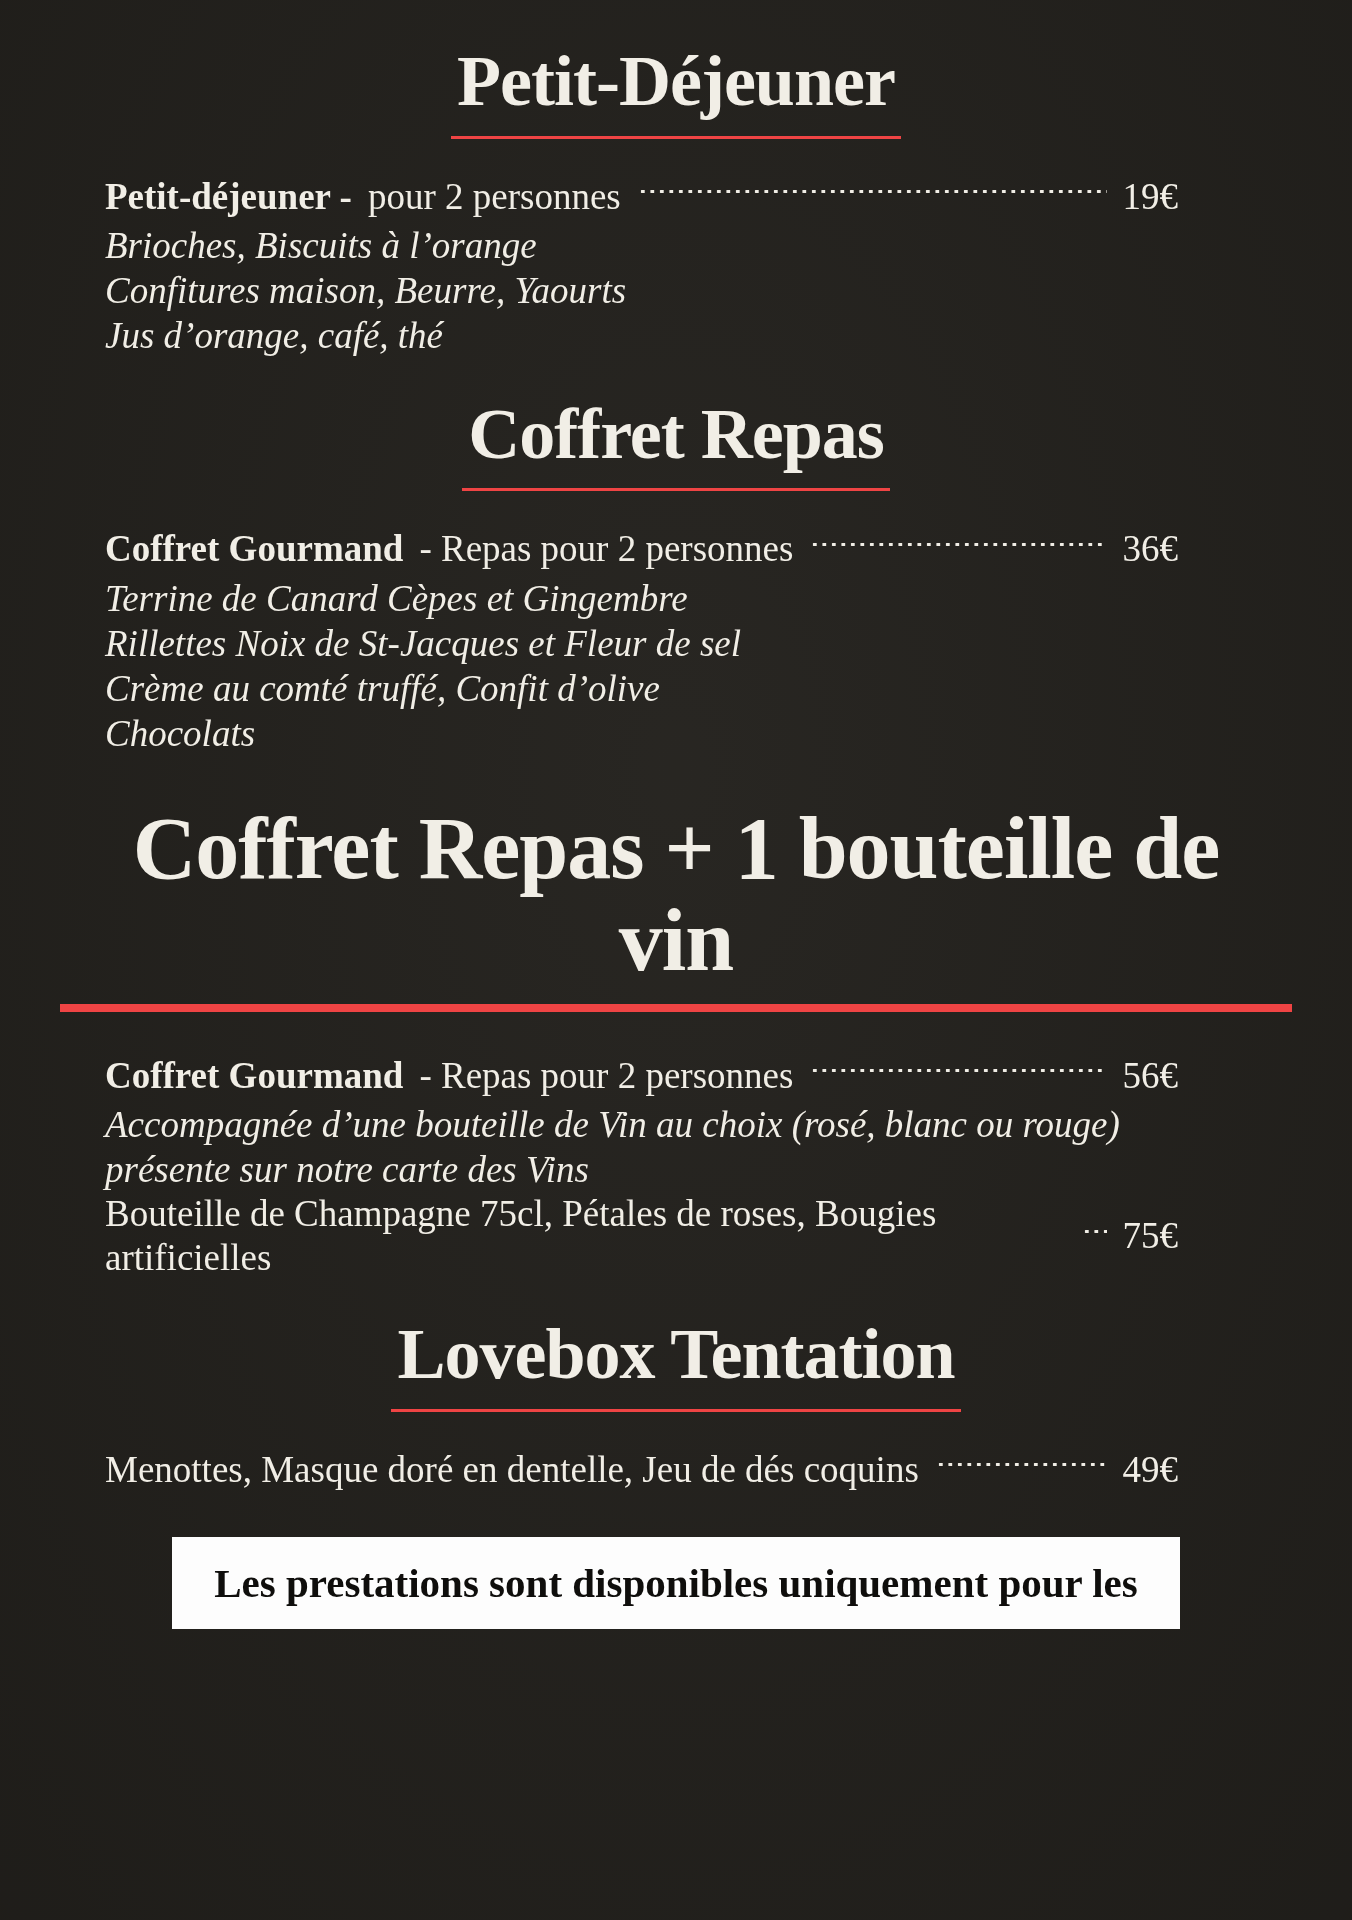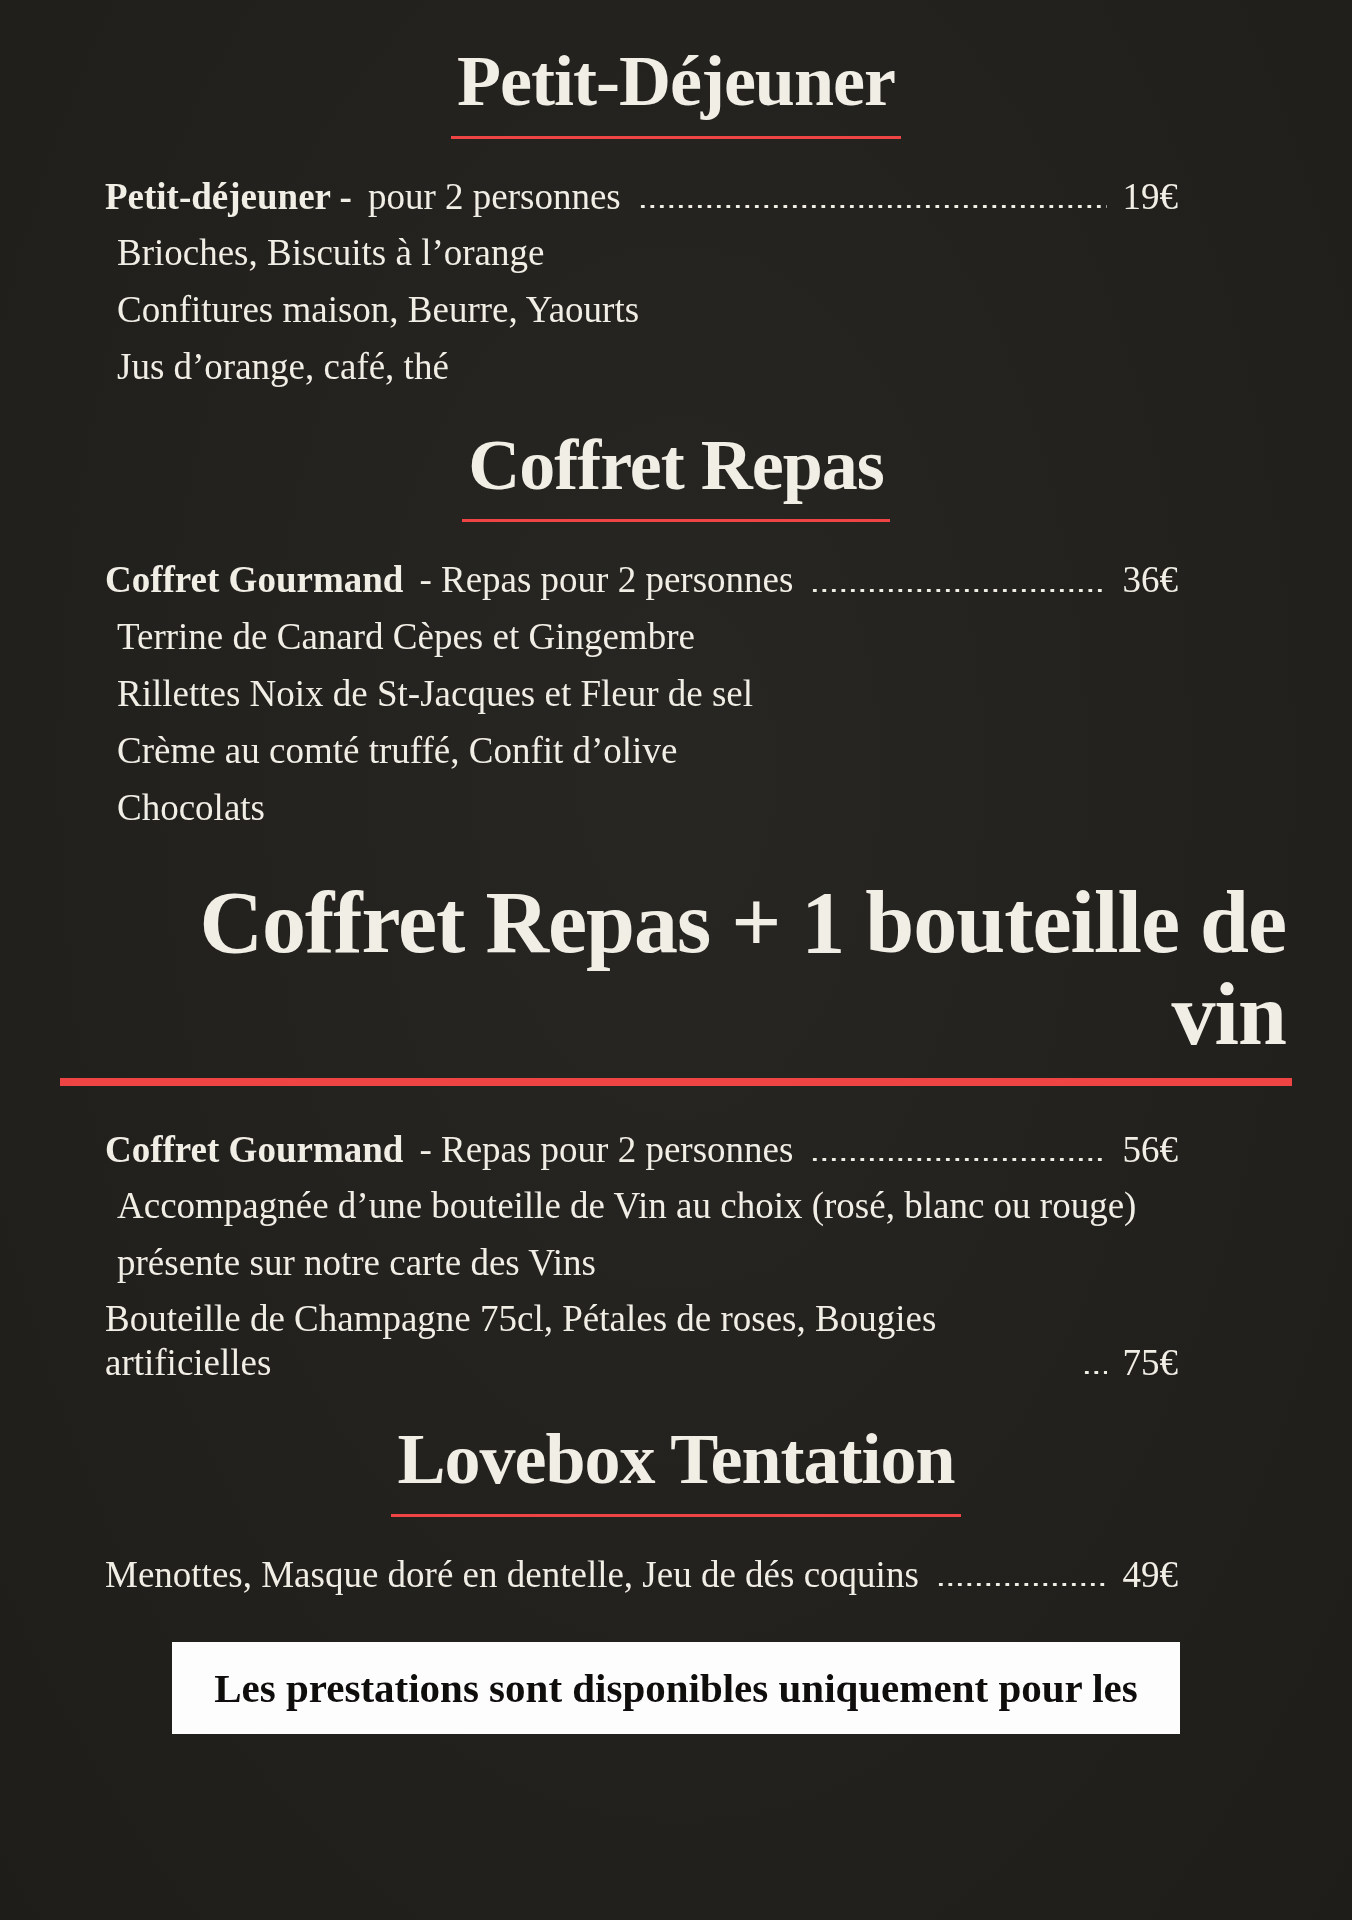--- a/index.html
+++ b/index.html
@@ -26,52 +26,52 @@
     font-size: 72px;
     line-height: 1.05;
     letter-spacing: -1px;
     border-bottom: 3px solid #ef4444;
     padding: 0 6px 16px 6px;
   }
   .title-wrap.big { margin: 46px 0 42px 0; }
   .title-wrap.big .title-inner {
     font-size: 88px;
     border-bottom-width: 8px;
-    text-align: right;
   }
   .items {
     padding-left: 45px;   
     width: 1118px;        
     box-sizing: border-box;
   }
   .row {
     display: flex;
-    align-items: flex-end;
+    align-items: center;
     font-size: 37px;
     line-height: 1.17;
     margin-bottom: 5px;
     font-family: Liberation Serif, serif;
   }
   .row .name { font-weight: bold; white-space: nowrap; }
   .row .sub  { margin-left: 16px; white-space: nowrap; }
   .leader {
     flex: 1 1 auto;
     height: 5px;
     margin: 0 16px 9px 18px;
     background-image: radial-gradient(circle 2px at 4px 2.5px, #f1eee6 95%, rgba(0,0,0,0));
     background-size: 9.5px 5px;
     background-repeat: repeat-x;
     min-width: 24px;
   }
   .price { white-space: nowrap; font-size: 37px; }
   .desc {
-    margin: 12px;
+    margin: 0;
     font-size: 37px;
     line-height: 1.17;
     padding: 1px 0;
+    font-style: italic;
   }
   .notice {
     width: 1008px;
     margin: 46px auto 0 auto;
     background: #fdfdfd;
     color: #0f0e0c;
     text-align: center;
     font-weight: bold;
     font-size: 41px;
     line-height: 1.38;

